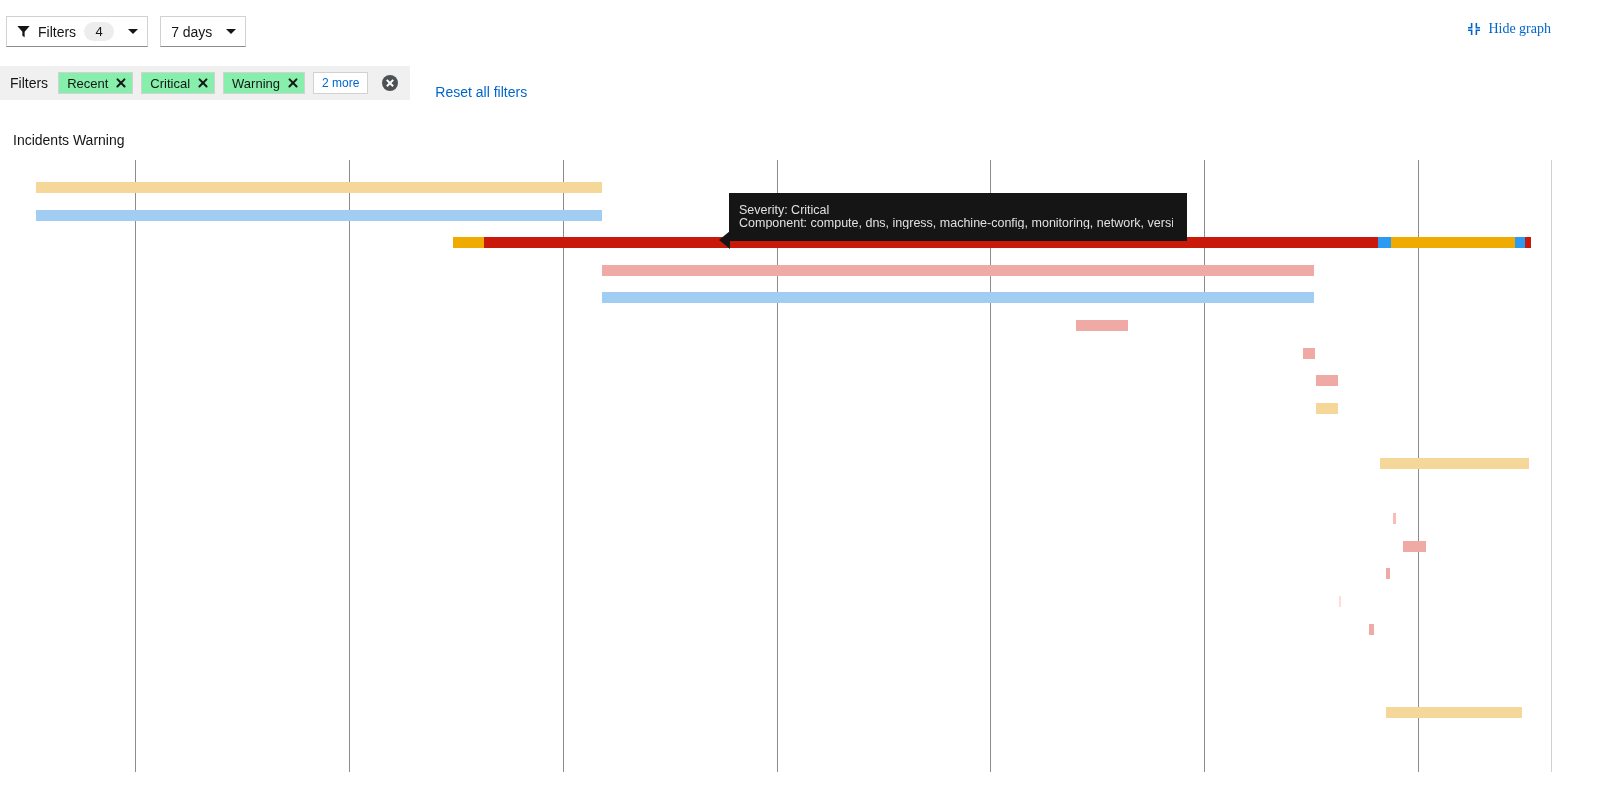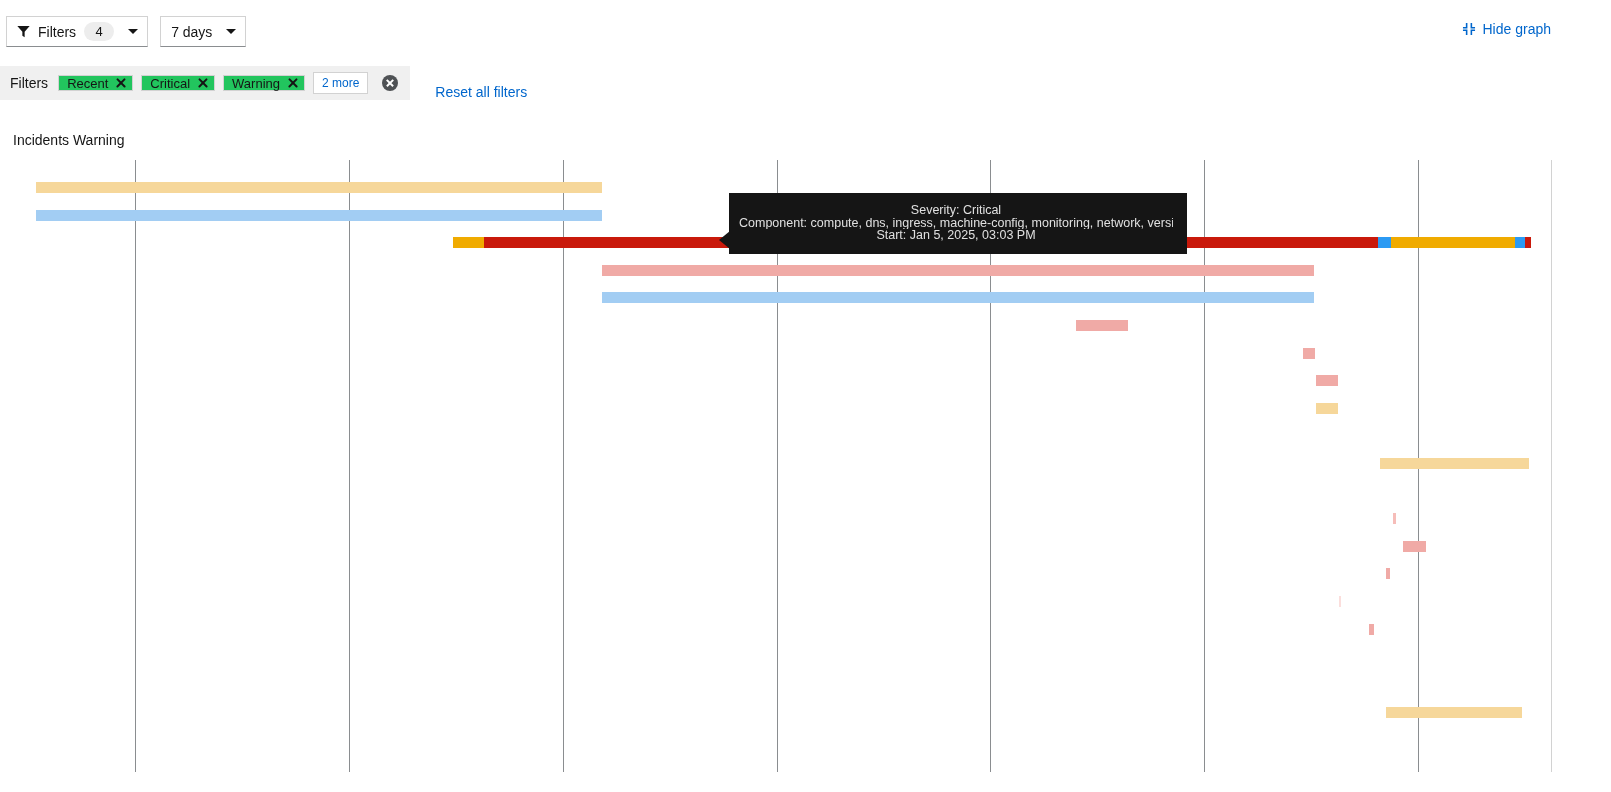--- a/index.html
+++ b/index.html
@@ -85,20 +85,21 @@
     right: 60px; top: 22px;
     display: flex;
     align-items: center;
     gap: 7px;
     cursor: pointer;
   }
   .toolbar-right .link-text {
     color: #0066cc;
     font-size: 14px;
     line-height: 1;
+    font-family: Liberation Serif, serif;
   }
   .compress-icon { width: 14px; height: 14px; display: block; }
 
   
   .filterbar {
     position: absolute;
     left: 0; top: 66px;
     width: 1551px;
     height: 34px;
     display: flex;
@@ -114,23 +115,23 @@
   }
   .chip-group-label {
     font-size: 14px;
     color: #151515;
     margin-right: 2px;
   }
   .chip {
     display: inline-flex;
     align-items: center;
     gap: 7px;
-    height: 16px;
+    height: 22px;
     padding: 0 6px 0 8px;
-    background: #22c55e;
+    background: #86efac;
     border: 1px solid #d2d2d2;
     font-size: 13px;
     color: #151515;
     white-space: nowrap;
     cursor: default;
   }
   .chip-x {
     width: 11px; height: 11px;
     display: inline-block;
     position: relative;
@@ -227,21 +228,20 @@
     line-height: 12.6px;
     z-index: 50;
     white-space: nowrap;
   }
   .tooltip-row {
     line-height: 12.6px;
     padding: 0;
     margin: 0;
     white-space: nowrap;
     overflow: hidden;
-    text-align: center;
   }
   .tooltip-arrow {
     position: absolute;
     left: -10px;
     top: 38px;
     width: 0; height: 0;
     border-top: 9px solid transparent;
     border-bottom: 9px solid transparent;
     border-right: 11px solid #151515;
   }
@@ -379,14 +379,13 @@
       <div style="position: absolute; left: 0px; top: 547px; width: 100%; height: 11px;">
         <div class="seg" style="left: 1386px; width: 136px; background: rgb(246, 215, 154);"></div>
       </div>
     </div>
 </div>
 
 <div class="tooltip">
   <div class="tooltip-arrow"></div>
   <div class="tooltip-row">Severity: Critical</div>
   <div class="tooltip-row">Component: compute, dns, ingress, machine-config, monitoring, network, version</div>
-  <div class="tooltip-row">Start: Jan 5, 2025, 03:03 PM</div>
 </div>
 
 </body></html>

